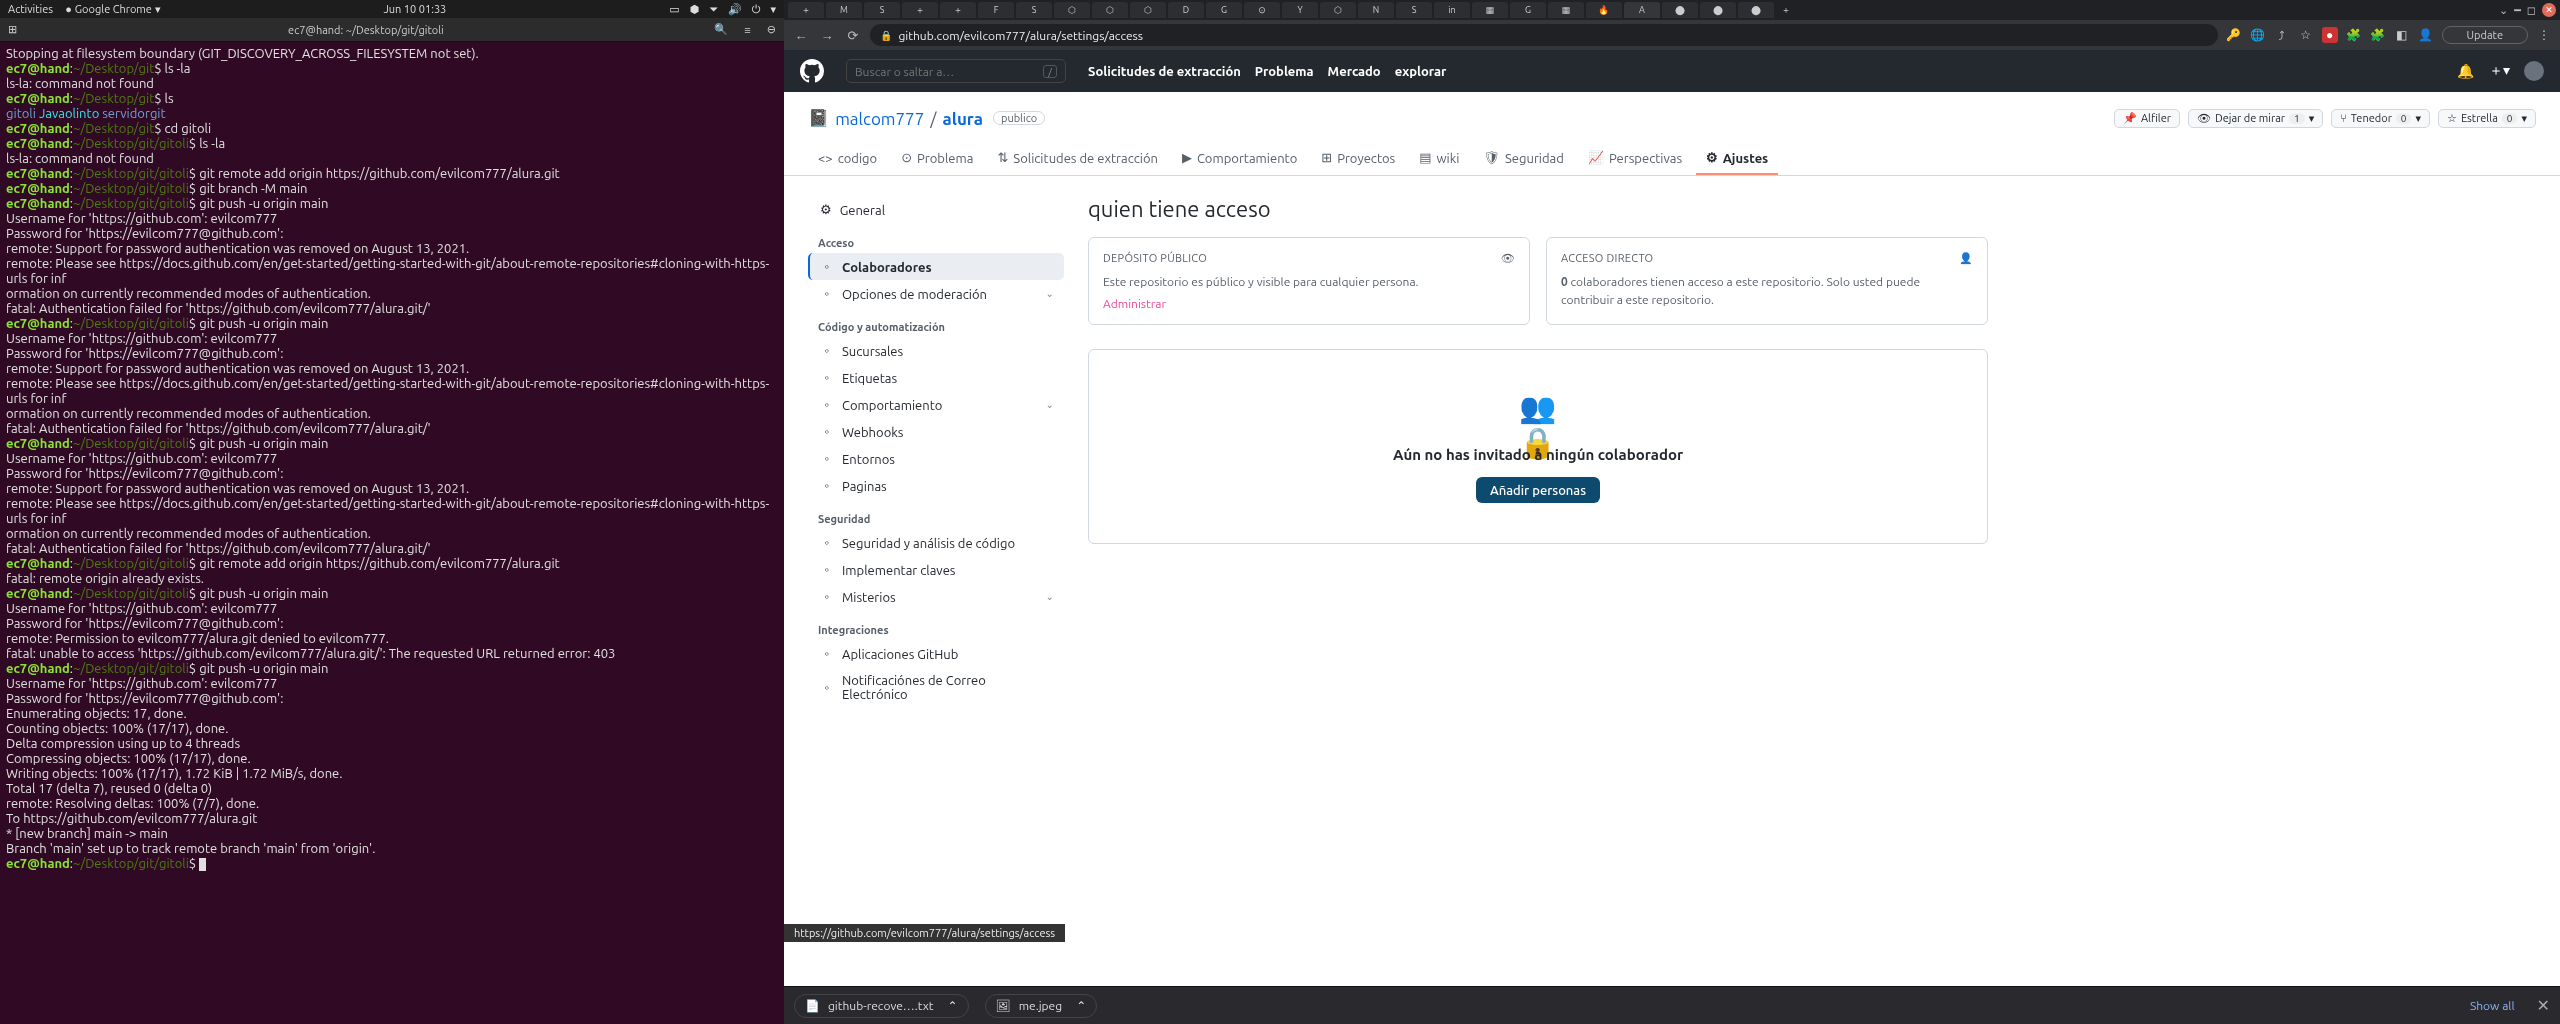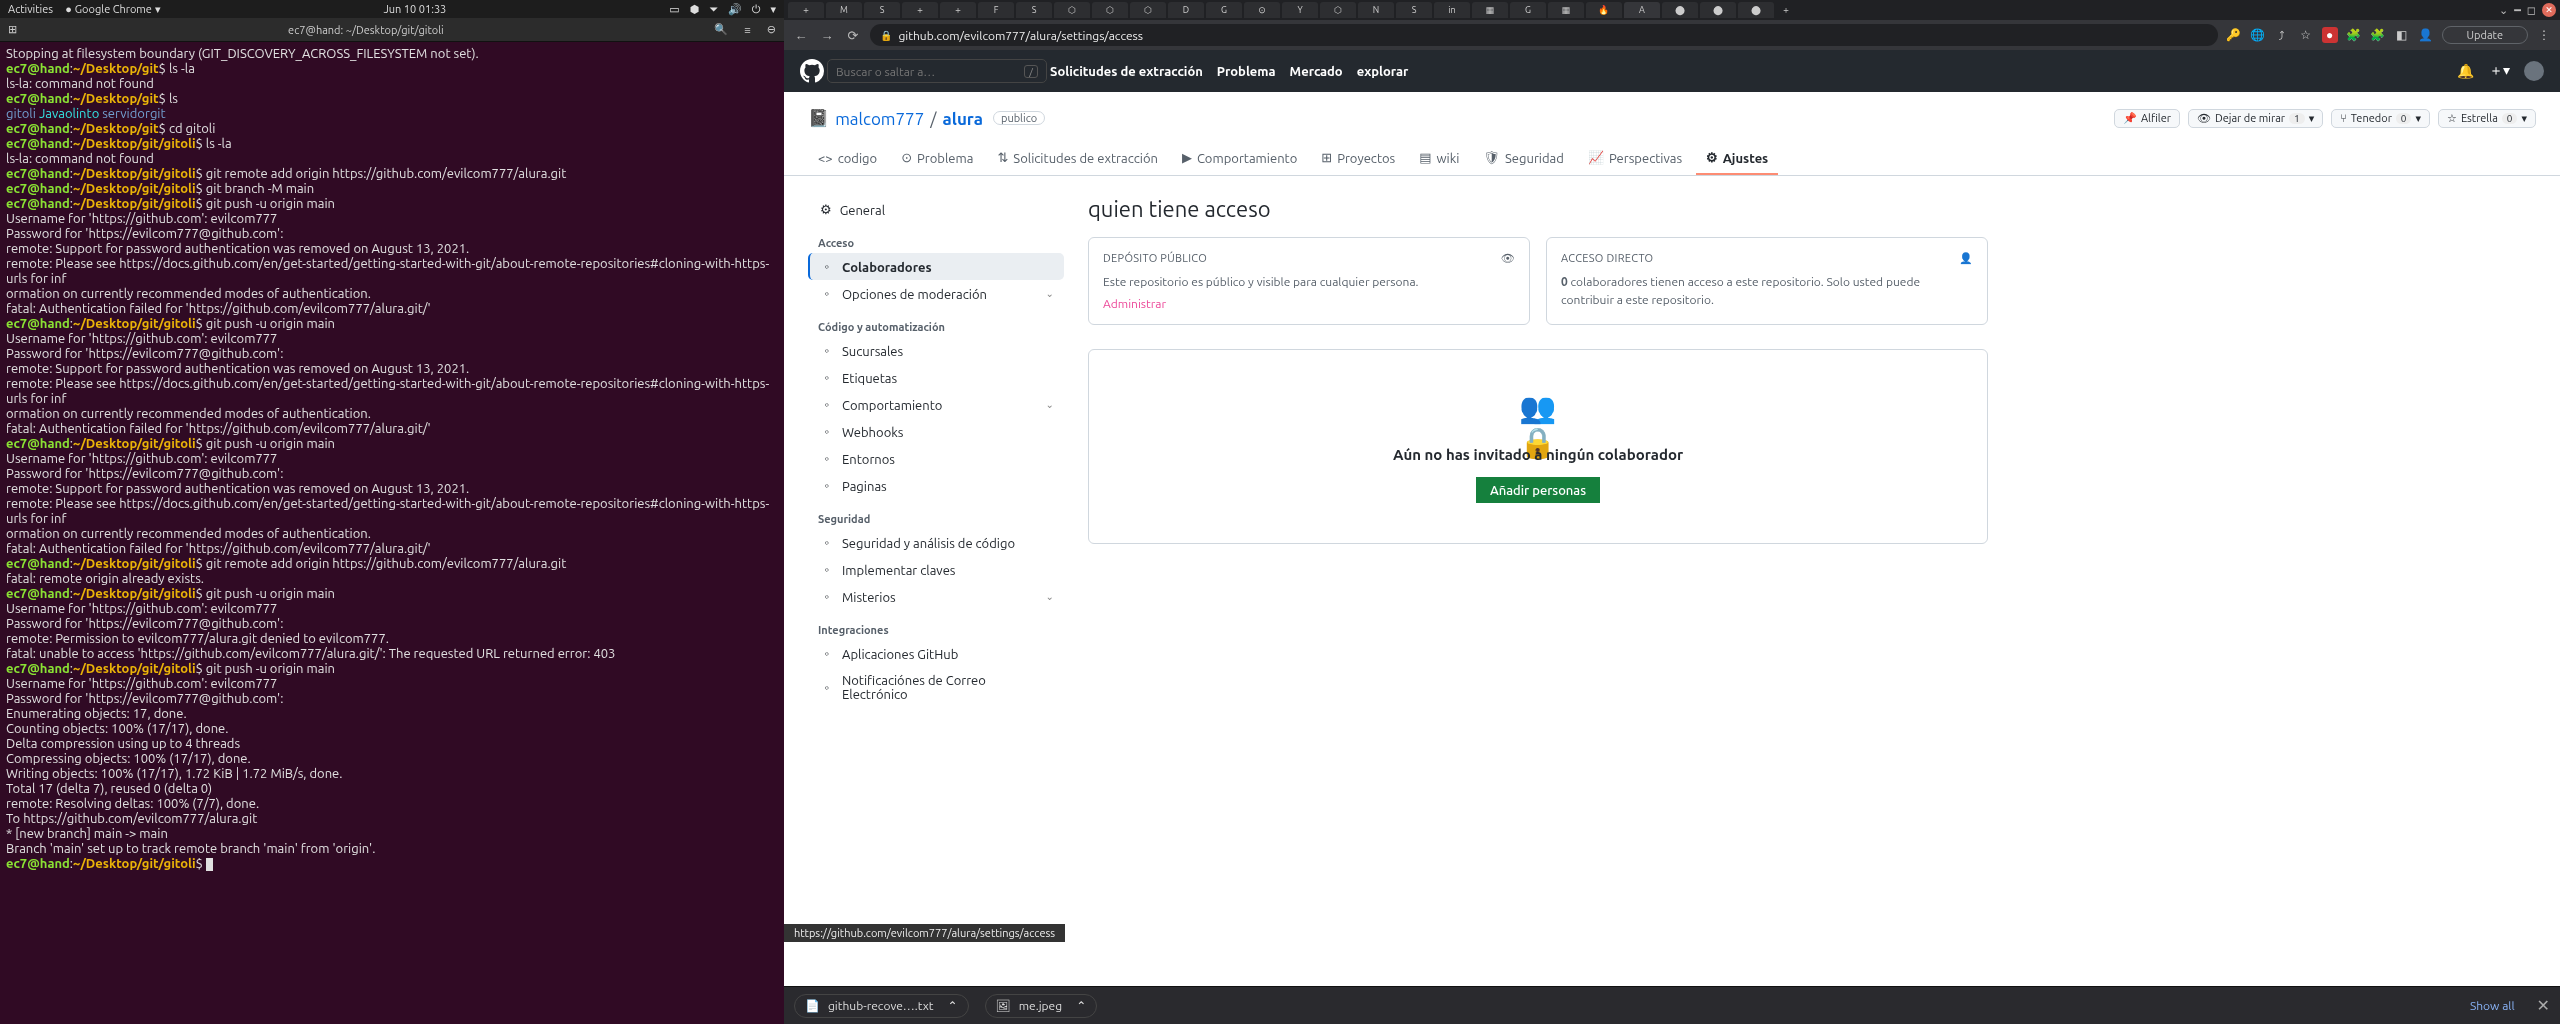--- a/index.html
+++ b/index.html
@@ -10,21 +10,21 @@
 .gnome-bar .gn-center{flex:1;text-align:center}
 .gnome-bar .gn-right{display:flex;gap:10px;align-items:center}
 .gn-item{display:flex;align-items:center;gap:3px}
 .term-header{height:24px;background:#2c2c2c;display:flex;align-items:center;font-size:11px;color:#ccc;border-bottom:1px solid #111}
 .term-header .burger{padding:0 8px;cursor:pointer}
 .term-header .title{flex:1;text-align:center}
 .term-header .th-icon{padding:0 8px;cursor:pointer}
 .term-header .th-close{padding:0 8px;cursor:pointer;color:#ccc}
 .terminal{flex:1;background:#300a24;padding:4px 6px;font-family:"Ubuntu Mono",Consolas,monospace;font-size:13px;line-height:15px;color:#e0e0e0;overflow:hidden}
 .terminal .userhost{color:#8ae234;font-weight:bold}
-.terminal .path{color:#eab308;font-weight:bold}
+.terminal .path{color:#4d7c0f;font-weight:normal}
 .terminal .dir-b{color:#729fcf}
 .terminal .dir-c{color:#34e2e2}
 .terminal .cursor{display:inline-block;width:7px;height:13px;background:#e0e0e0;vertical-align:middle}
 .right{width:1776px;height:1024px;display:flex;flex-direction:column;background:#fff}
 .chrome-tabs{height:20px;background:#202124;display:flex;align-items:center;padding:0 4px;gap:2px}
 .ctab{width:36px;height:16px;background:#2d2e31;border-radius:3px 3px 0 0;display:flex;align-items:center;justify-content:center;font-size:9px;color:#ccc}
 .ctab.active{background:#35363a}
 .ctab-end{display:flex;gap:6px;margin-left:auto;color:#bbb;font-size:11px;align-items:center}
 .ctab-end span{cursor:pointer}
 .ctab-end .wmin{color:#bbb}
@@ -33,21 +33,21 @@
 .chrome-omni{height:30px;background:#35363a;display:flex;align-items:center;padding:0 8px;gap:8px;font-size:13px;color:#ccc}
 .omni-btn{width:18px;text-align:center;cursor:pointer;color:#bbb}
 .url-bar{flex:1;height:22px;background:#202124;border-radius:12px;display:flex;align-items:center;padding:0 10px;color:#bbb;font-size:12px;gap:6px}
 .url-bar .lock{font-size:10px}
 .url-bar .domain{color:#eee}
 .omni-ext{display:flex;gap:8px;align-items:center}
 .ext-ic{width:16px;height:16px;display:flex;align-items:center;justify-content:center;font-size:12px;color:#ccc;cursor:pointer}
 .ext-ic.col{border-radius:3px}
 .update-btn{border:1px solid #5f6368;padding:2px 24px;border-radius:9px;font-size:11px;color:#ccc;cursor:pointer}
 .gh{flex:1;background:#fff;color:#24292f;overflow:hidden;position:relative}
-.gh-header{height:42px;background:#24292f;display:flex;align-items:center;padding:0 16px;gap:3px;color:#fff;font-size:13px}
+.gh-header{height:42px;background:#24292f;display:flex;align-items:center;padding:0 16px;gap:22px;color:#fff;font-size:13px}
 .gh-logo{width:24px;height:24px}
 .gh-search{width:220px;height:24px;background:#24292f;border:1px solid #444;border-radius:5px;display:flex;align-items:center;padding:0 8px;font-size:12px;color:#888}
 .gh-search input{flex:1;background:transparent;border:none;color:#ccc;font-size:12px;outline:none}
 .gh-slash{border:1px solid #555;border-radius:3px;padding:0 4px;font-size:10px;color:#888}
 .gh-nav{display:flex;gap:14px;font-weight:600;font-size:13px}
 .gh-nav a{color:#fff;cursor:pointer}
 .gh-hr{margin-left:auto;display:flex;gap:14px;align-items:center}
 .gh-hr .hic{cursor:pointer;font-size:14px}
 .avatar{width:20px;height:20px;border-radius:50%;background:#6a737d}
 .repo-head{padding:16px 24px 0 24px;border-bottom:1px solid #d0d7de}
@@ -72,21 +72,21 @@
 .gh-main{flex:1;max-width:900px}
 .gh-main h2{font-size:22px;font-weight:400;margin-bottom:16px}
 .access-cards{display:flex;gap:16px;margin-bottom:24px}
 .acard{flex:1;border:1px solid #d0d7de;border-radius:6px;padding:14px;font-size:12px}
 .acard .ah{display:flex;justify-content:space-between;font-family:monospace;font-size:11px;color:#57606a;margin-bottom:8px;letter-spacing:0.3px}
 .acard .atxt{color:#57606a;line-height:1.5}
 .acard .alink{color:#ec4899;cursor:pointer;margin-top:6px;display:inline-block}
 .manage-box{border:1px solid #d0d7de;border-radius:6px;padding:40px;text-align:center}
 .manage-box .blank-ic{width:60px;height:40px;margin:0 auto 16px;color:#8c959f;font-size:30px}
 .manage-box h4{font-size:15px;font-weight:600;margin-bottom:14px}
-.btn-green{background:#15803d;color:#fff;border:none;border-radius:0;padding:6px 14px;font-size:13px;font-weight:500;cursor:pointer}
+.btn-green{background:#0c4a6e;color:#fff;border:none;border-radius:6px;padding:6px 14px;font-size:13px;font-weight:500;cursor:pointer}
 .status-hover{position:absolute;bottom:44px;left:0;background:#333;color:#eee;font-size:11px;padding:3px 10px}
 .dl-bar{height:38px;background:#2a2a2e;display:flex;align-items:center;padding:0 10px;color:#ddd;gap:16px;border-top:1px solid #111}
 .dl-item{display:flex;align-items:center;gap:8px;padding:4px 10px;border:1px solid #444;border-radius:14px;font-size:12px;cursor:pointer}
 .dl-bar .spacer{flex:1}
 .showall{color:#8ab4f8;font-size:12px;cursor:pointer;margin-right:6px}
 .dl-close{cursor:pointer;color:#aaa}
 svg{display:inline-block;vertical-align:middle}
 </style>
 </head>
 <body>

